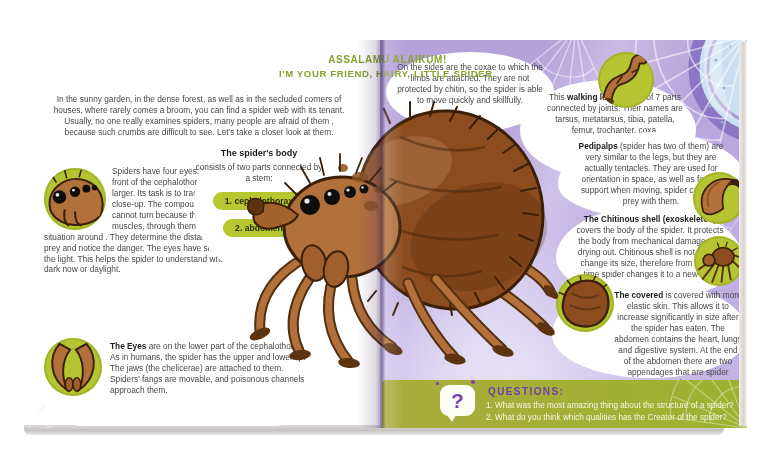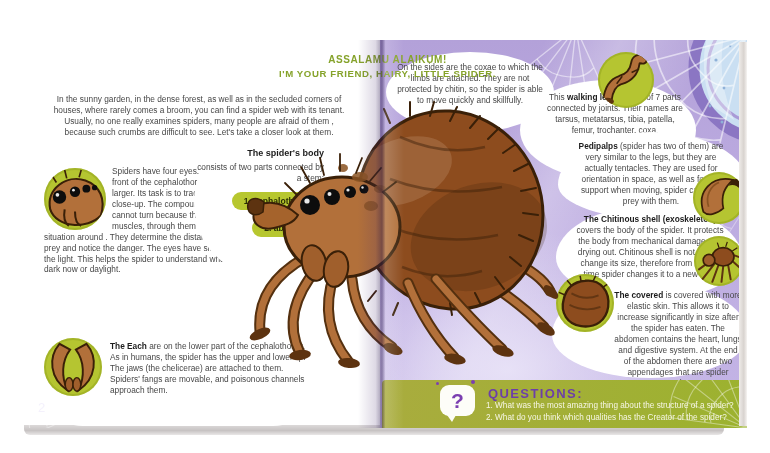--- a/index.html
+++ b/index.html
@@ -32,21 +32,21 @@
   .txt{color:#474747;font-size:8.3px;line-height:1.32;}
   .txt b{color:#1c1c1c;}
   .greeting{position:absolute;left:0;top:14px;width:100%;text-align:center;z-index:5;
       color:#86a32b;font-weight:bold;letter-spacing:.6px;}
   .greeting .g1{font-size:10px;}
   .greeting .g2{font-size:9.6px;margin-top:3px;}
   .pill{display:inline-block;background:#b7c72f;color:#2a2f04;font-weight:bold;font-size:8.6px;
       padding:4px 12px;border-radius:11px;}
   .qband{position:absolute;left:354px;top:340px;width:365px;height:48px;z-index:4;
       background:linear-gradient(100deg,#a9ac3e,#9cb22f);border-top-left-radius:4px;}
-  .qtitle{position:absolute;left:106px;top:6px;color:#6d3fa8;font-weight:bold;font-size:13px;
+  .qtitle{position:absolute;left:106px;top:6px;color:#6d3fa8;font-weight:bold;font-size:10px;
       letter-spacing:1.4px;}
   .qitem{position:absolute;left:104px;color:#f6f6e4;font-size:8.2px;width:250px;}
   .qbubble{position:absolute;left:58px;top:5px;width:35px;height:31px;background:#fdfdf8;
       border-radius:9px;z-index:5;}
   .qbubble:after{content:"";position:absolute;left:7px;bottom:-6px;border-left:5px solid transparent;
       border-right:4px solid transparent;border-top:7px solid #fdfdf8;}
   .qmark{position:absolute;left:0;top:1px;width:100%;text-align:center;color:#7b3fb0;
       font-weight:bold;font-size:21px;line-height:29px;}
   .sparkle{position:absolute;background:#7b3fb0;border-radius:50%;}
   .pagenum{position:absolute;left:10px;top:360px;z-index:6;color:rgba(242,238,252,.85);font-size:13px;}
@@ -126,38 +126,38 @@
         <circle cx="13" cy="26" r="1.8" fill="#fff" opacity=".9"></circle>
           <circle cx="28.5" cy="21.5" r="1.3" fill="#fff" opacity=".9"></circle>
       </svg>
     </div>
     <div class="txt" style="position:absolute;left:16px;top:126px;width:258px;z-index:4;text-align:left;">
       <span style="float:left;width:68px;height:64px;"></span>
       <span>Spiders have four eyes. They are located on the front of the cephalothorax. The front pair of eyes is larger. Its task is to track the prey and display it in close-up. The compound eyes are smaller. They cannot turn because they do not have attached muscles, through them the spider can control the situation around . They determine the distance to the target, track the prey and notice the danger. The eyes have small mirrors that reflect the light. This helps the spider to understand where it comes from, dark now or daylight.</span>
     </div>
 
     <div class="bubble" style="left:166px;top:92px;width:130px;height:142px;border-radius:50%;"></div>
-    <div style="position:absolute;left:166px;top:102px;width:130px;text-align:right;z-index:5;">
+    <div style="position:absolute;left:166px;top:102px;width:130px;text-align:center;z-index:5;">
       <b style="font-size:9px;color:#1c1c1c;">The spider's body</b>
       <div class="txt" style="margin-top:2px;">consists of two parts connected by a stem:</div>
       <div style="margin-top:6px;"><span class="pill">1. cephalothorax</span></div>
       <div style="margin-top:7px;"><span class="pill">2. abdomen</span></div>
     </div>
 
     <div class="bubble" style="left:7px;top:290px;width:286px;height:96px;border-radius:48px;"></div>
     <div class="icon-circle" style="left:16px;top:298px;width:58px;height:58px;">
       <svg width="58" height="58" viewBox="0 0 60 60">
         <path d="M16,6 C4,20 6,42 24,54 C18,40 18,24 27,12 Z" fill="#b2703a" stroke="#3a2008" stroke-width="2"></path>
         <path d="M44,6 C56,20 54,42 36,54 C42,40 42,24 33,12 Z" fill="#b2703a" stroke="#3a2008" stroke-width="2"></path>
         <ellipse cx="26" cy="48" rx="4" ry="7" fill="#a05f2c" stroke="#3a2008" stroke-width="1.5"></ellipse>
         <ellipse cx="34" cy="48" rx="4" ry="7" fill="#a05f2c" stroke="#3a2008" stroke-width="1.5"></ellipse>
       </svg>
     </div>
     <div class="txt" style="position:absolute;left:82px;top:301px;width:200px;z-index:5;">
-      <b>The Each</b><span> are on the lower part of the cephalothorax. As in humans, the spider has the upper and lower lip. The jaws (the chelicerae) are attached to them. Spiders' fangs are movable, and poisonous channels approach them.</span>
+      <b>The Eyes</b><span> are on the lower part of the cephalothorax. As in humans, the spider has the upper and lower lip. The jaws (the chelicerae) are attached to them. Spiders' fangs are movable, and poisonous channels approach them.</span>
     </div>
 
     <div class="pagenum">2</div>
 
     <div class="bubble" style="left:358px;top:12px;width:168px;height:80px;border-radius:50%;"></div>
     <div class="txt" style="position:absolute;left:368px;top:22px;width:148px;text-align:center;z-index:4;">On the sides are the coxae to which the limbs are attached. They are not protected by chitin, so the spider is able to move quickly and skillfully.</div>
 
     <div class="bubble" style="left:492px;top:40px;width:176px;height:100px;border-radius:50%;"></div>
     <div class="icon-circle" style="left:570px;top:12px;width:56px;height:56px;">
       <svg width="56" height="56" viewBox="0 0 60 60">

